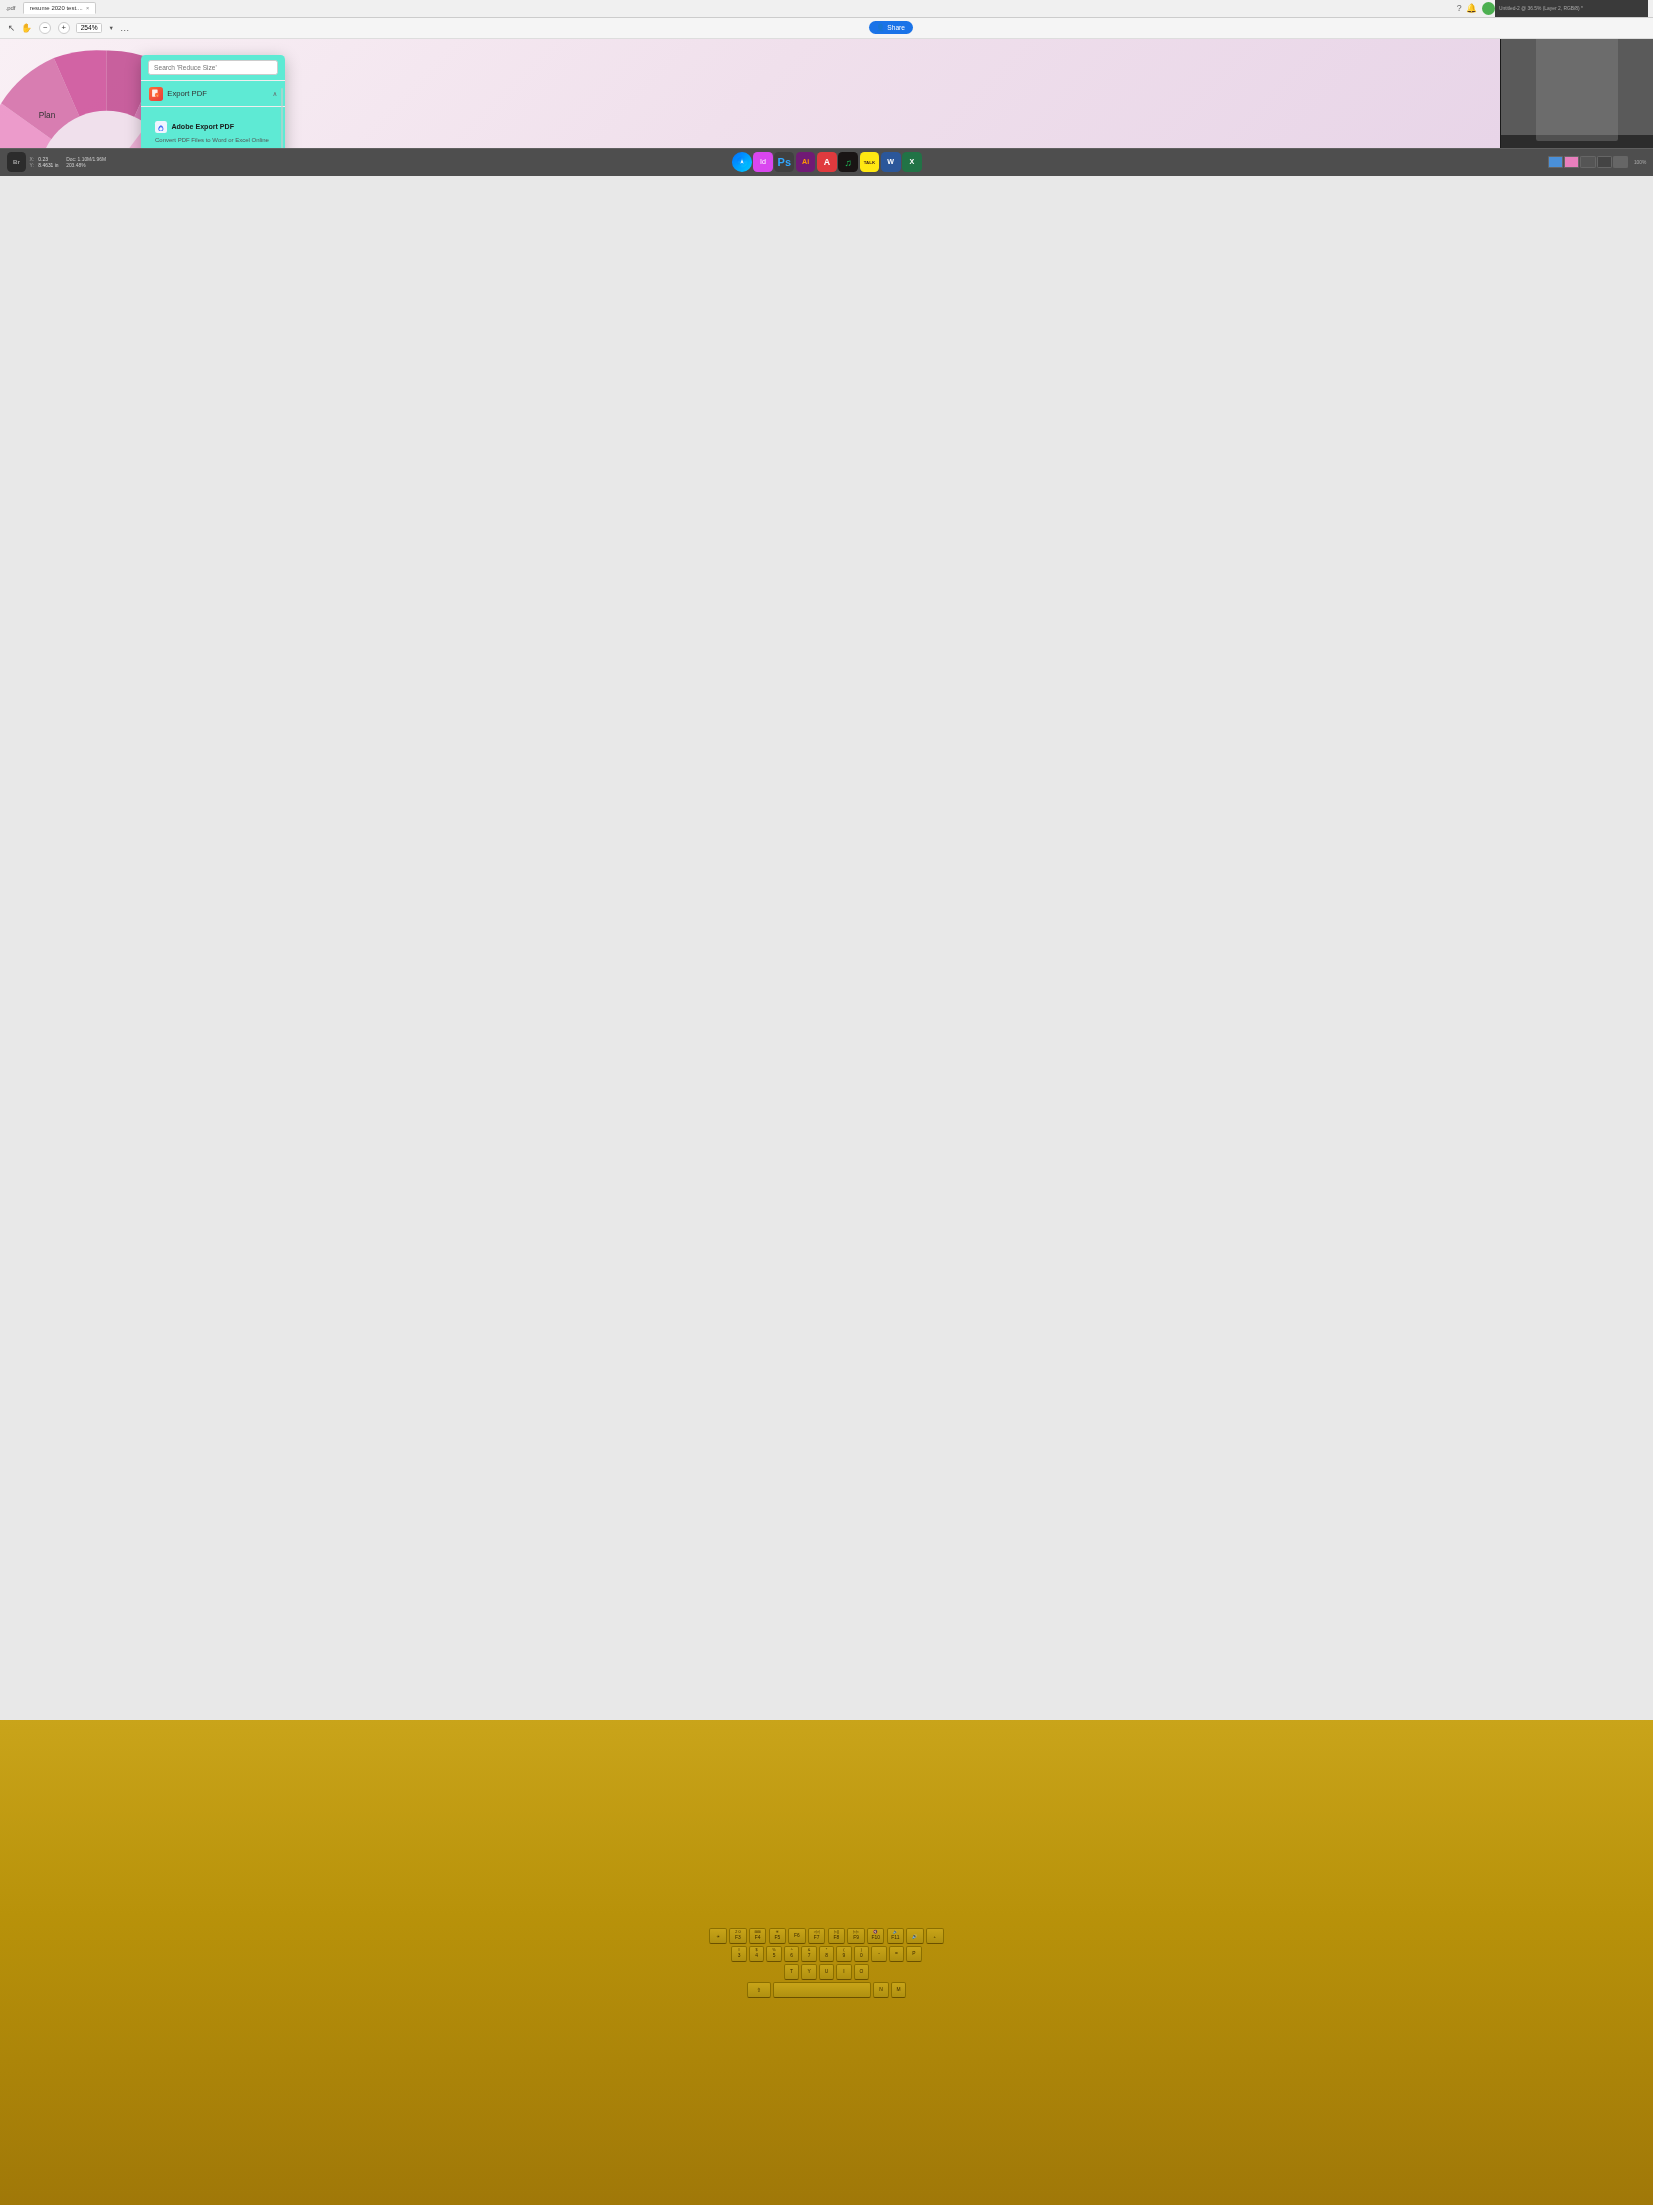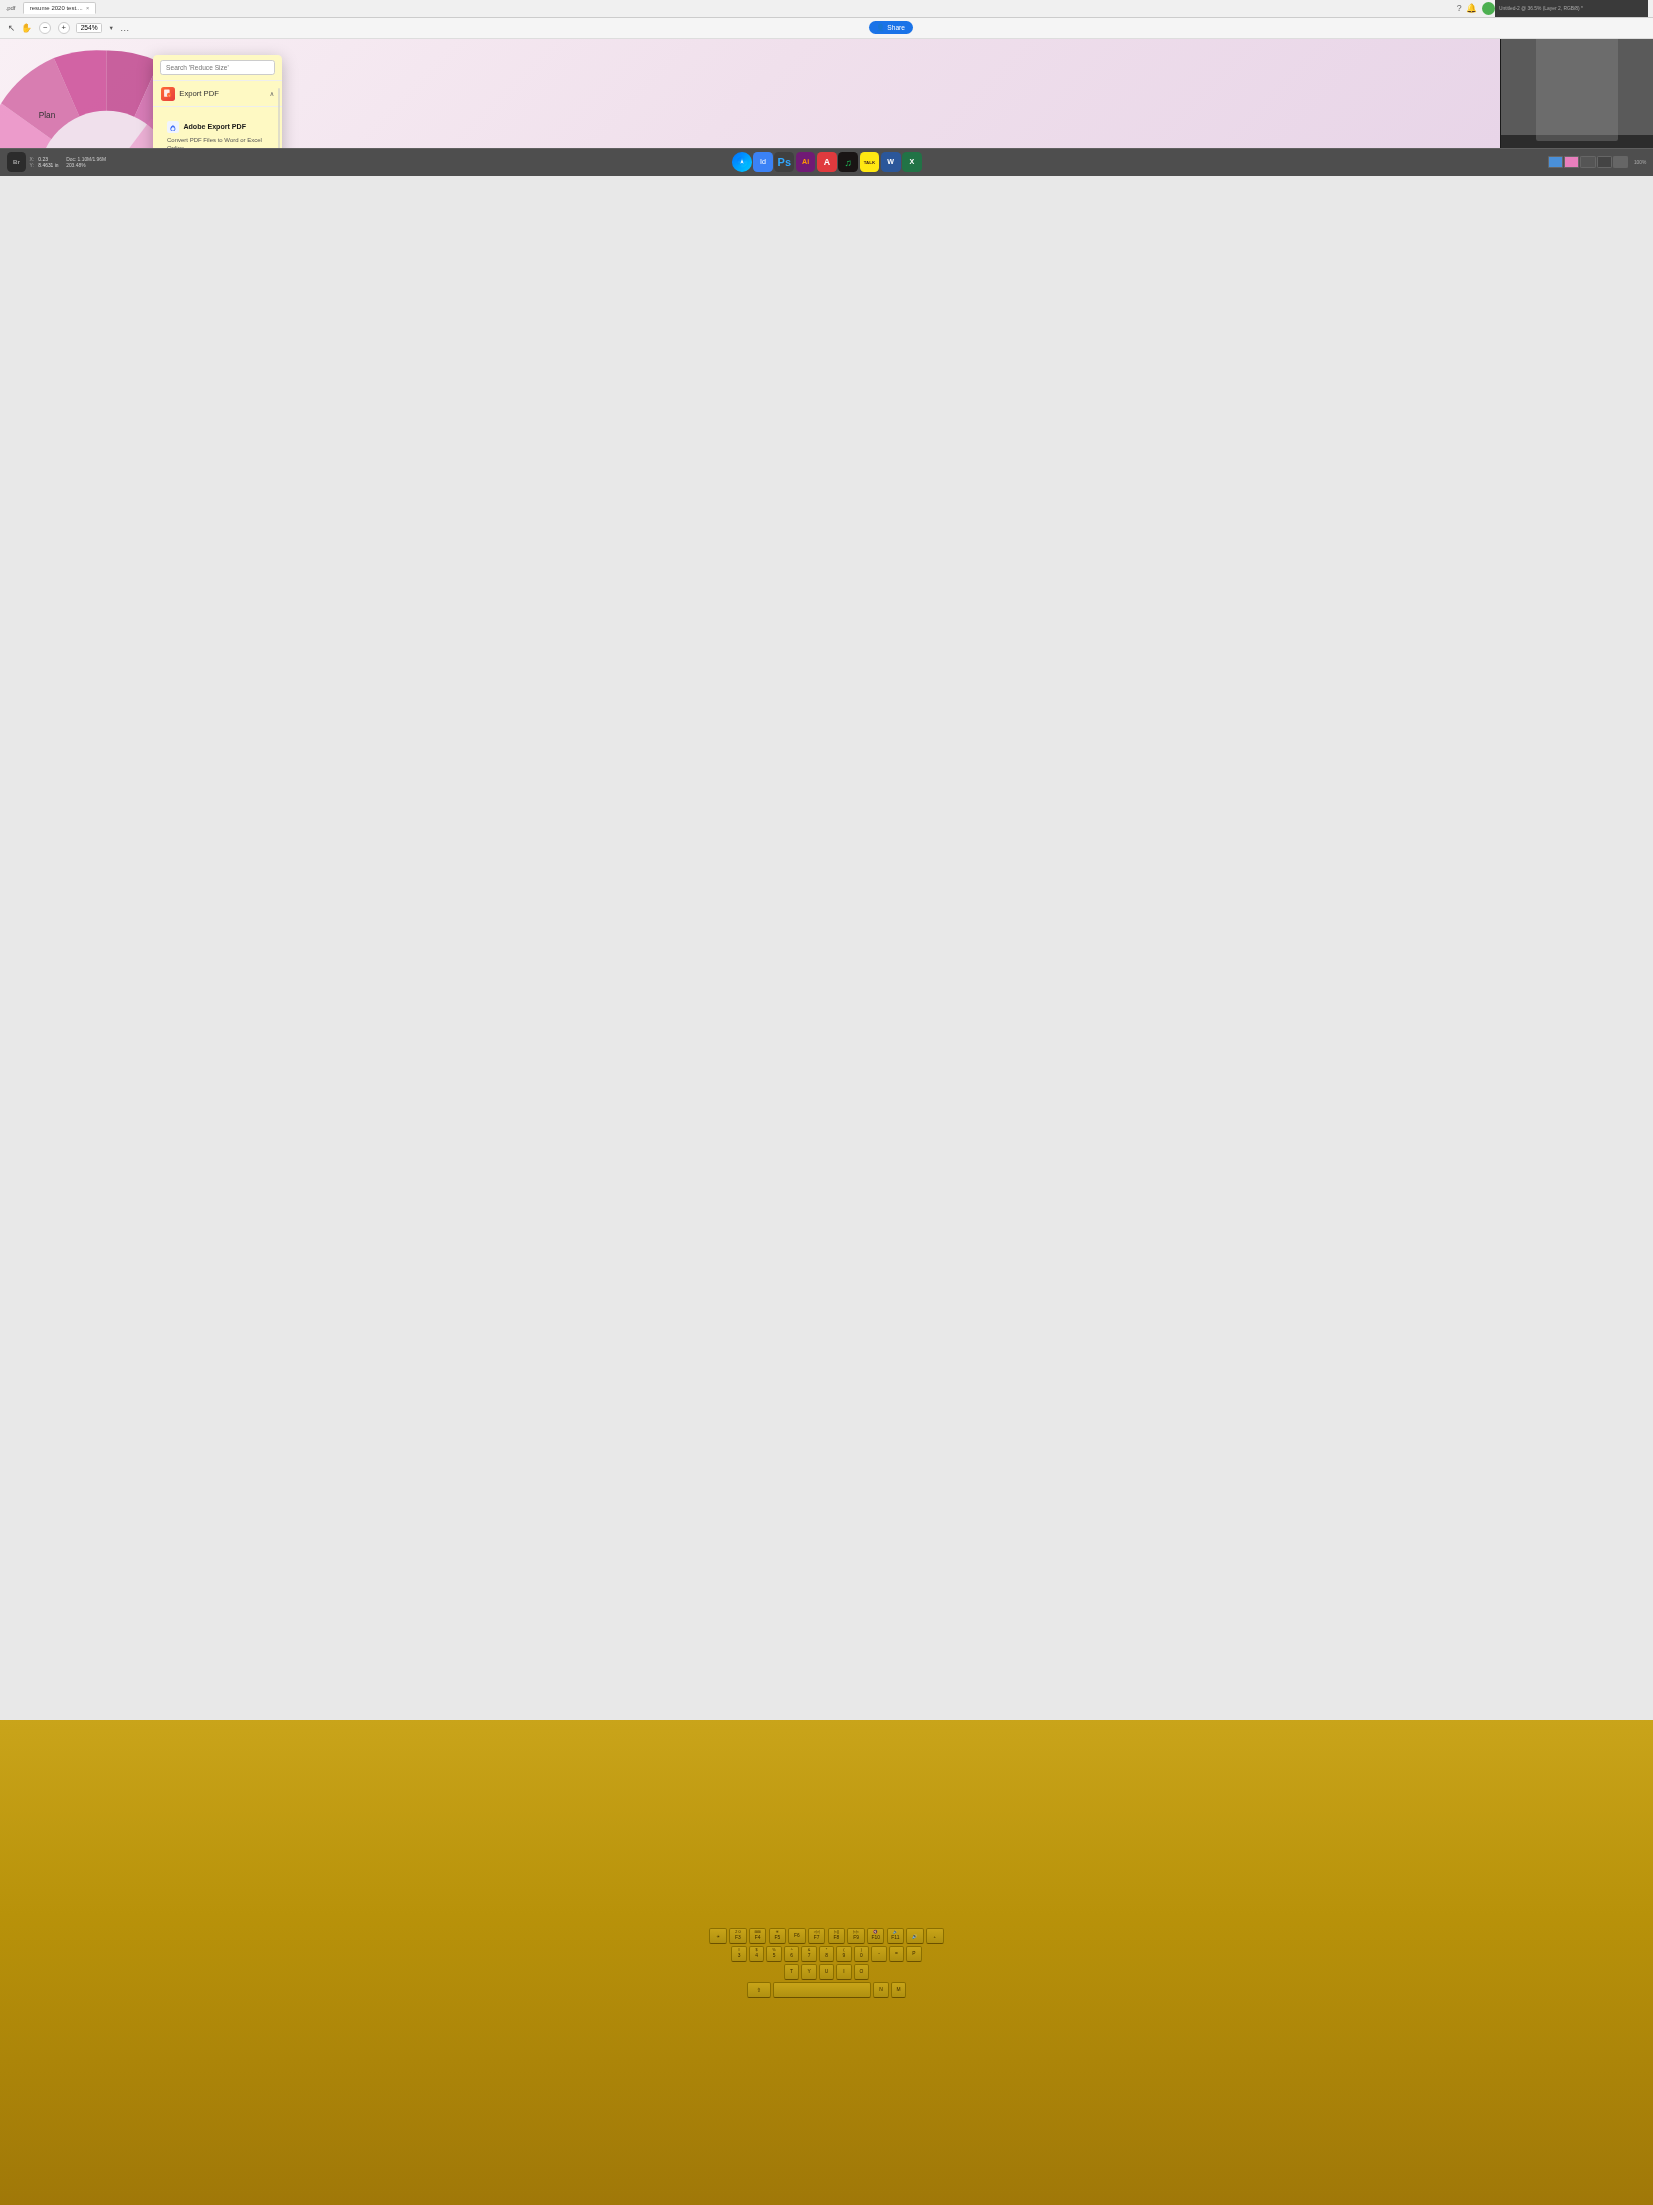--- a/index.html
+++ b/index.html
@@ -192,23 +192,23 @@
       left: 0;
       right: 0;
       height: 8.8px;
       background: #3a3a3a;
     }
 
     
     .export-panel {
       position: absolute;
       top: 16.4px;
-      left: 153px;
-      width: 129px;
-      background: #fef9c3;
+      left: 141px;
+      width: 144px;
+      background: #5eead4;
       border-radius: 4.4px;
       box-shadow: 0 4.4px 16.4px rgba(0,0,0,0.25);
       z-index: 20;
       overflow: hidden;
     }
 
     .panel-search {
       padding: 5.5px 6.6px;
       border-bottom: 0.5px solid #eee;
     }
@@ -376,21 +376,21 @@
       height: 19.7px;
       border-radius: 4.4px;
       display: flex;
       align-items: center;
       justify-content: center;
       font-size: 9.8px;
       cursor: pointer;
     }
 
     .dock-app.br { background: #2c2c2c; }
-    .dock-app.id { background: #3b82f6; color: white; font-size: 7.1px; font-weight: 400; align-items: center; }
+    .dock-app.id { background: #d946ef; color: white; font-size: 7.1px; font-weight: 400; align-items: center; }
     .dock-app.ps { background: #404040; color: #31a8ff; font-size: 11px; font-weight: 700; }
     .dock-app.ai { background: #701a75; color: #ff9a00; font-size: 7.1px; font-weight: 700; }
     .dock-app.acrobat { background: #e03a3e; color: white; font-size: 8.8px; }
     .dock-app.safari { background: linear-gradient(135deg, #006dff, #00cfff); border-radius: 50%; }
     .dock-app.spotify { background: #191414; color: #1db954; font-size: 8.8px; }
     .dock-app.word { background: #2b579a; color: white; font-size: 7.1px; font-weight: 700; }
     .dock-app.excel { background: #217346; color: white; font-size: 7.1px; font-weight: 700; }
     .dock-app.kakao { background: #ffe812; color: #3c1e1e; font-size: 6px; font-weight: 700; }
 
     .dock-thumbnail-area {

